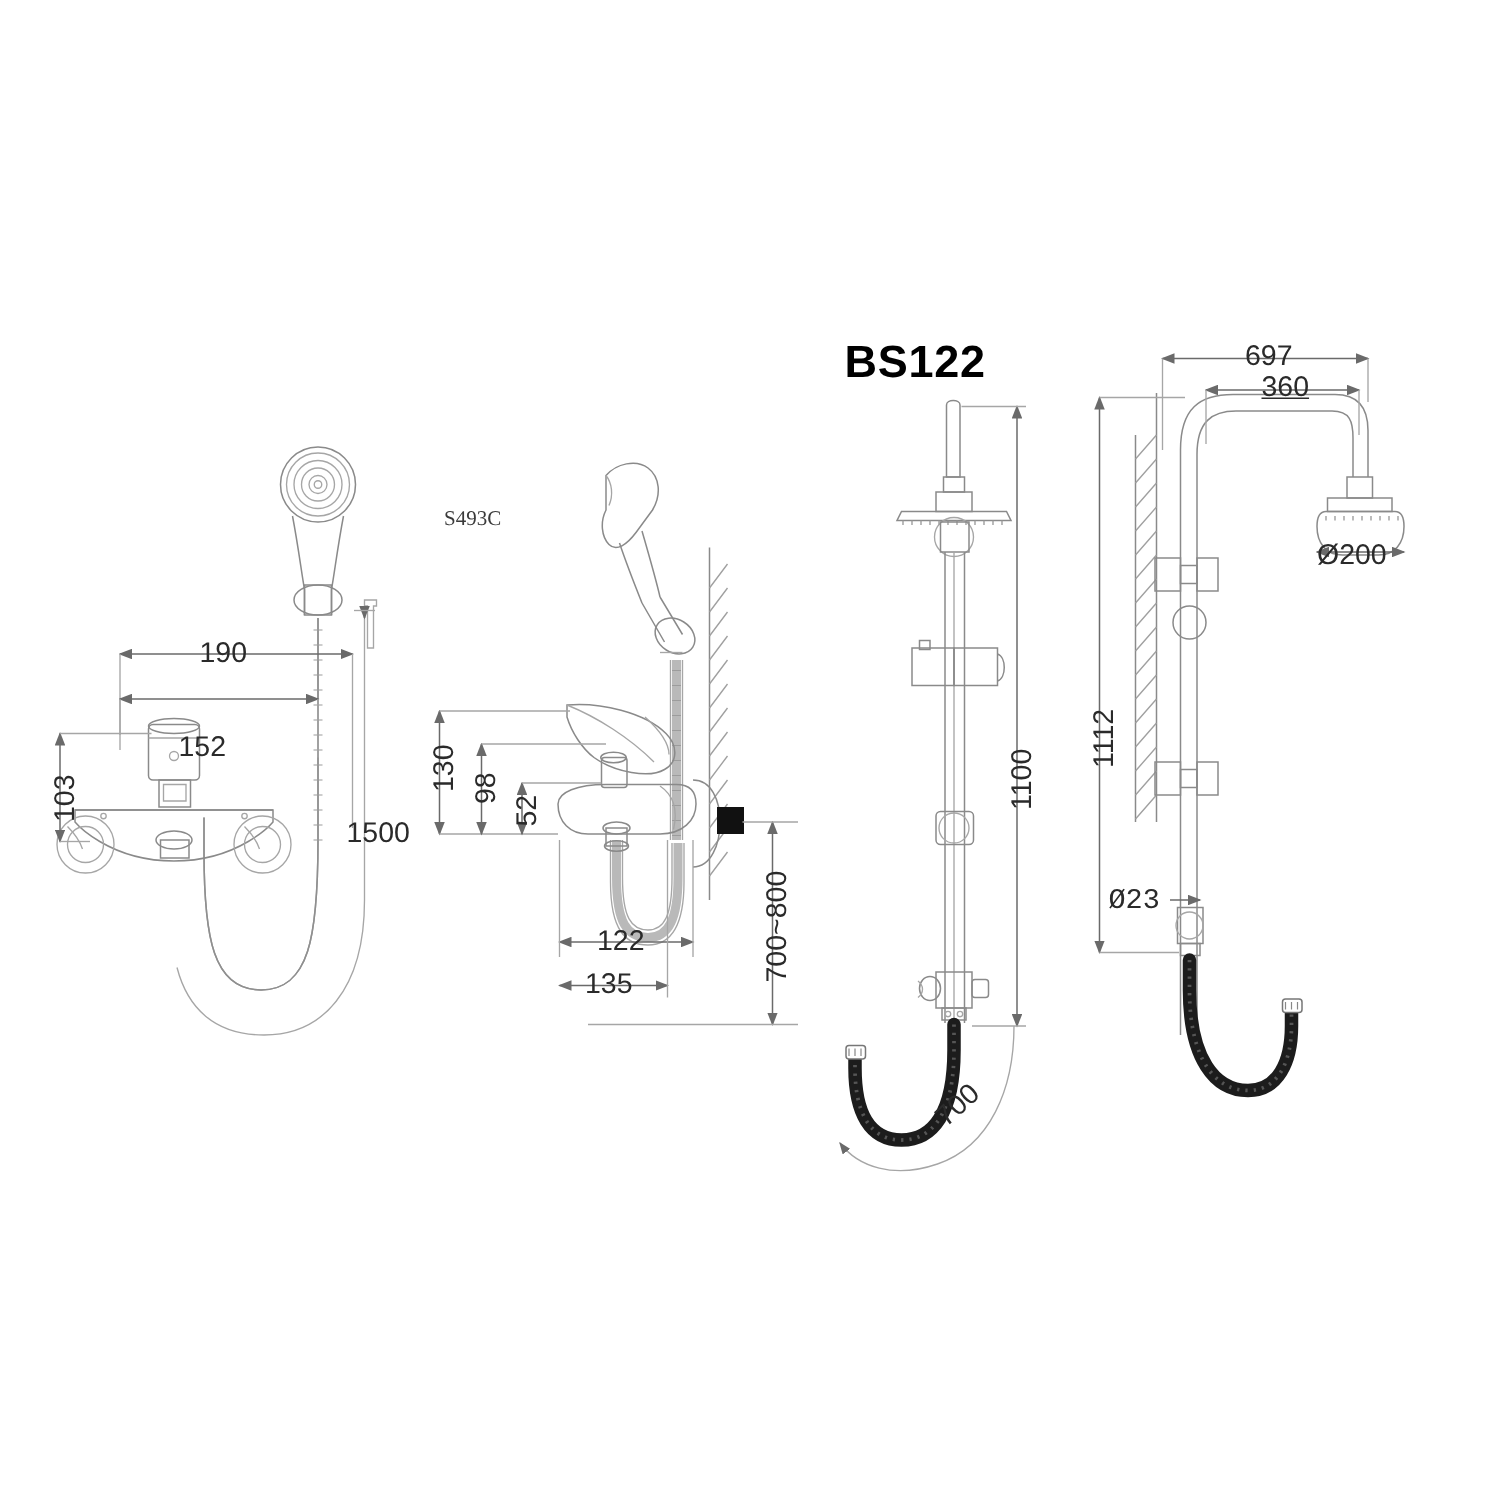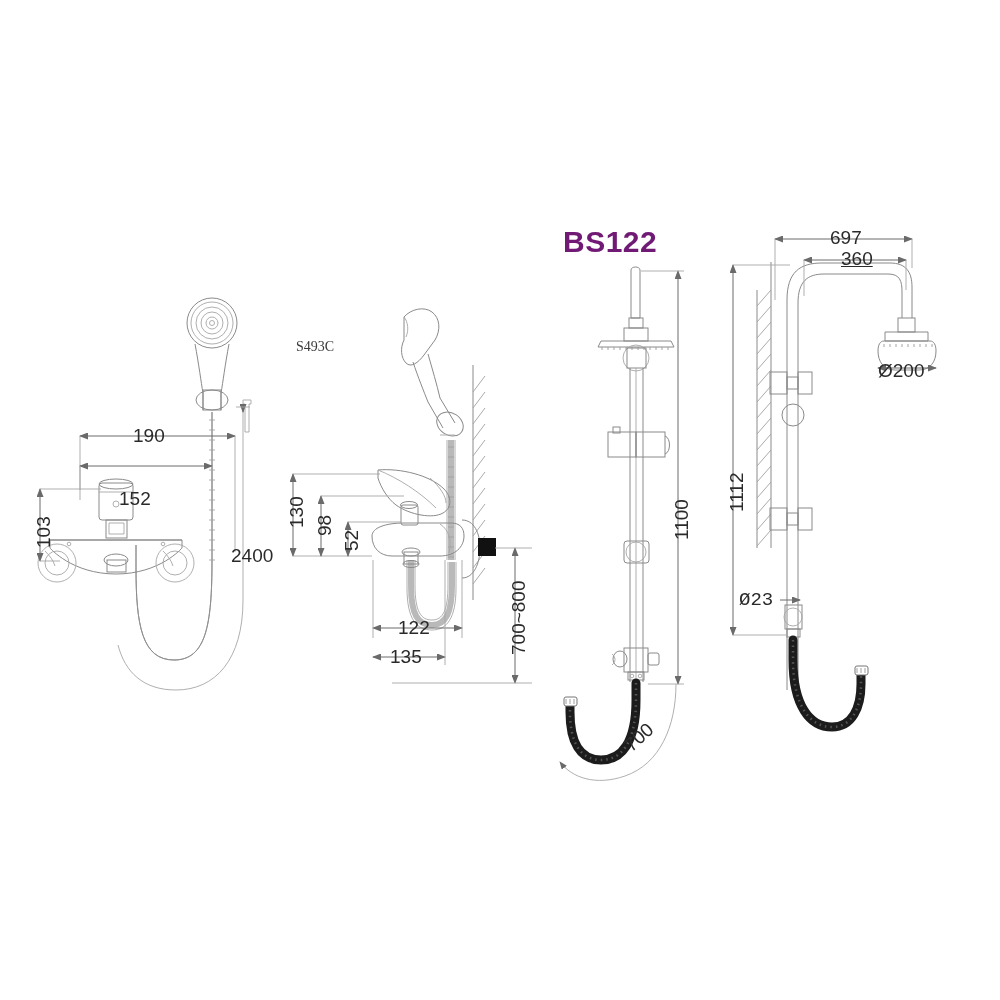--- a/index.html
+++ b/index.html
@@ -1,21 +1,21 @@
 <!DOCTYPE html>
 <html><head>
 <meta charset="utf-8">
 <title>BS122 Technical Drawing</title>
 <style>
   html,body{margin:0;padding:0;background:#ffffff;}
   body{width:1000px;height:1000px;position:relative;overflow:hidden;
        font-family:"Liberation Sans", sans-serif;color:#1a1a1a;}
   #sheet{position:absolute;inset:0;width:1000px;height:1000px;}
   .txt{position:absolute;white-space:nowrap;}
-  #title{font-weight:bold;font-size:30px;letter-spacing:0.5px;color:#701a75;}
+  #title{font-weight:bold;font-size:30px;letter-spacing:0.5px;color:#000000;}
   #model-code{font-family:"Liberation Serif", serif;font-size:14px;color:#3a3a3a;}
   .dim{font-size:19px;color:#2a2a2a;font-family:"Liberation Sans",sans-serif;}
   .dim.rot{transform-origin:0 0;}
   svg{position:absolute;top:0;left:0;}
   .ln{stroke:#8a8a8a;stroke-width:1;fill:none;}
   .dimln{stroke:#6a6a6a;stroke-width:1;fill:none;}
   .thin{stroke:#a6a6a6;stroke-width:0.9;fill:none;}
   .hatch{stroke:#a0a0a0;stroke-width:0.9;fill:none;}
   .hose{stroke:#9a9a9a;stroke-width:1;fill:none;}
   .dark{fill:#111;}
@@ -363,21 +363,21 @@
   </g>
 </svg>
 
 <div class="txt" id="title" style="left:563px;top:225px;">BS122</div>
 
 <div class="txt" id="model-code" style="left:296px;top:339px;">S493C</div>
 
 <div class="txt dim" style="left:133px;top:425px;">190</div>
 <div class="txt dim" style="left:119px;top:455px;margin-top:33px;">152</div>
 <div class="txt dim rot" style="left:33px;top:548px;transform:rotate(-90deg);">103</div>
-<div class="txt dim" style="left:231px;top:545px;">2400</div>
+<div class="txt dim" style="left:231px;top:545px;">1500</div>
 
 <div class="txt dim rot" style="left:286px;top:528px;transform:rotate(-90deg);">130</div>
 <div class="txt dim rot" style="left:314px;top:536px;transform:rotate(-90deg);">98</div>
 <div class="txt dim rot" style="left:341px;top:551px;transform:rotate(-90deg);">52</div>
 <div class="txt dim" style="left:398px;top:617px;">122</div>
 <div class="txt dim" style="left:390px;top:646px;">135</div>
 <div class="txt dim rot" style="left:508px;top:655px;transform:rotate(-90deg);">700~800</div>
 
 <div class="txt dim rot" style="left:671px;top:540px;transform:rotate(-90deg);">1100</div>
 <div class="txt dim" style="left:620px;top:740px;transform:rotate(-42deg);transform-origin:0 0;">700</div>

